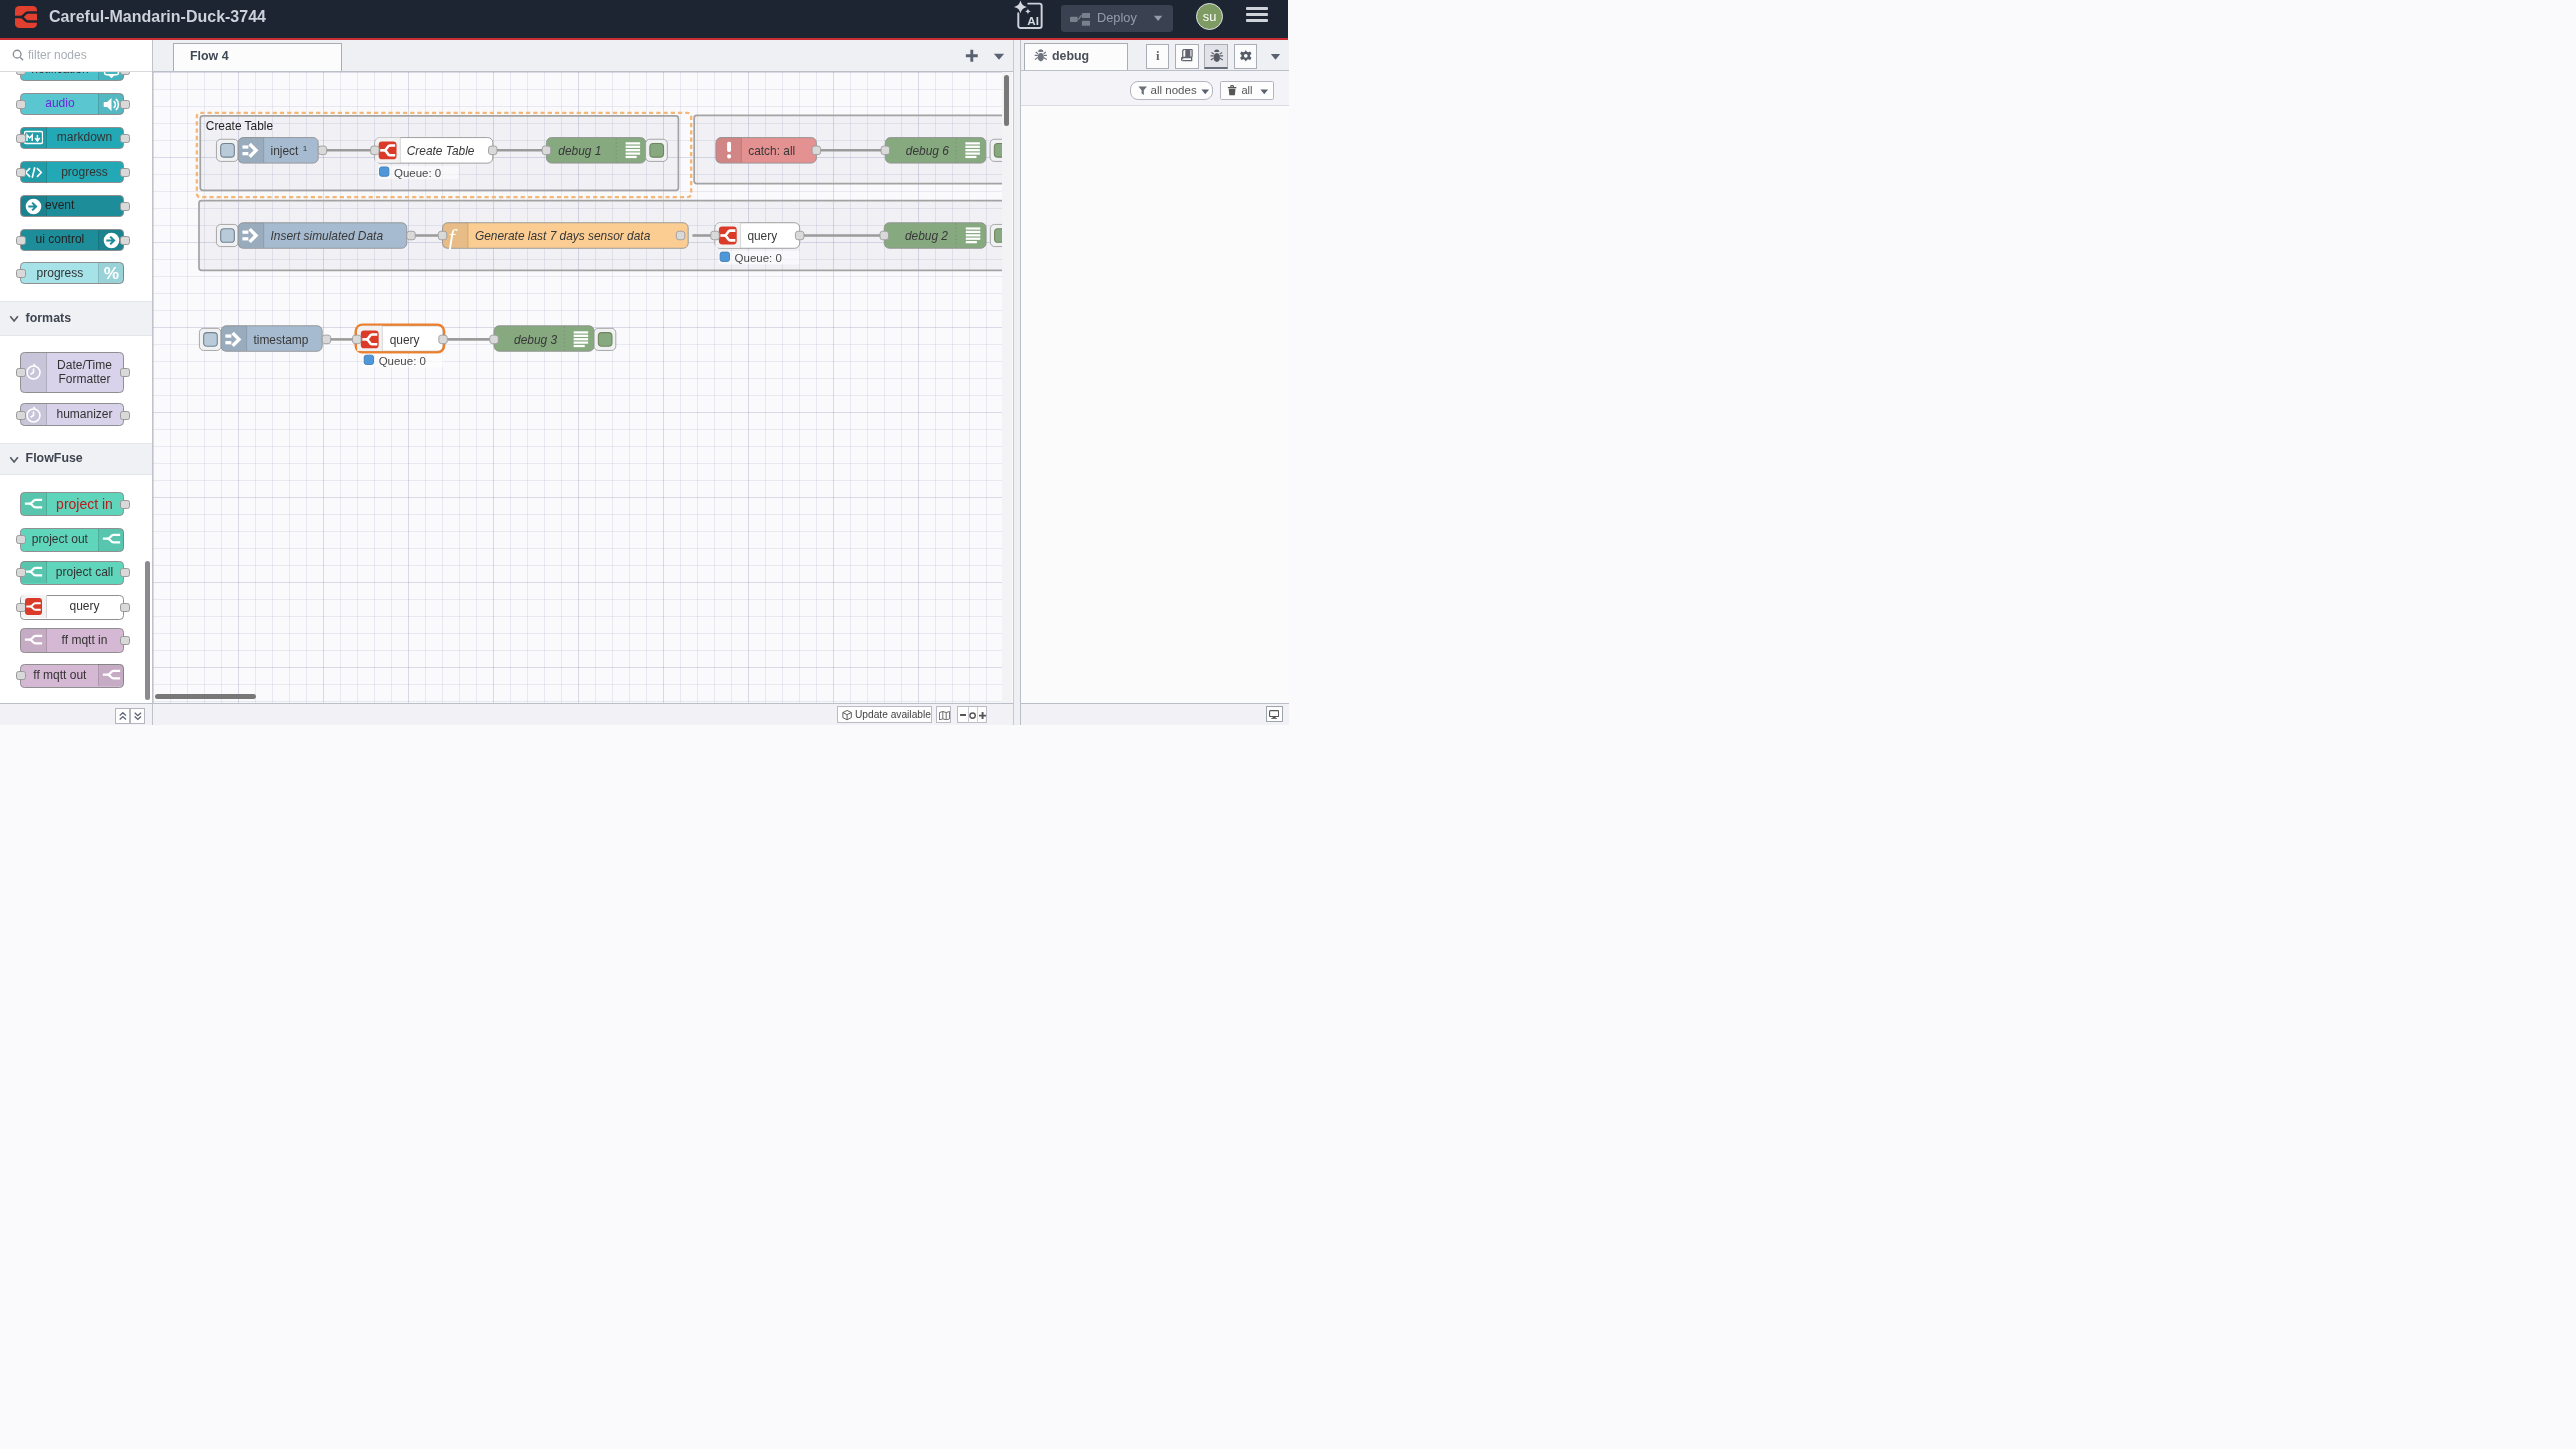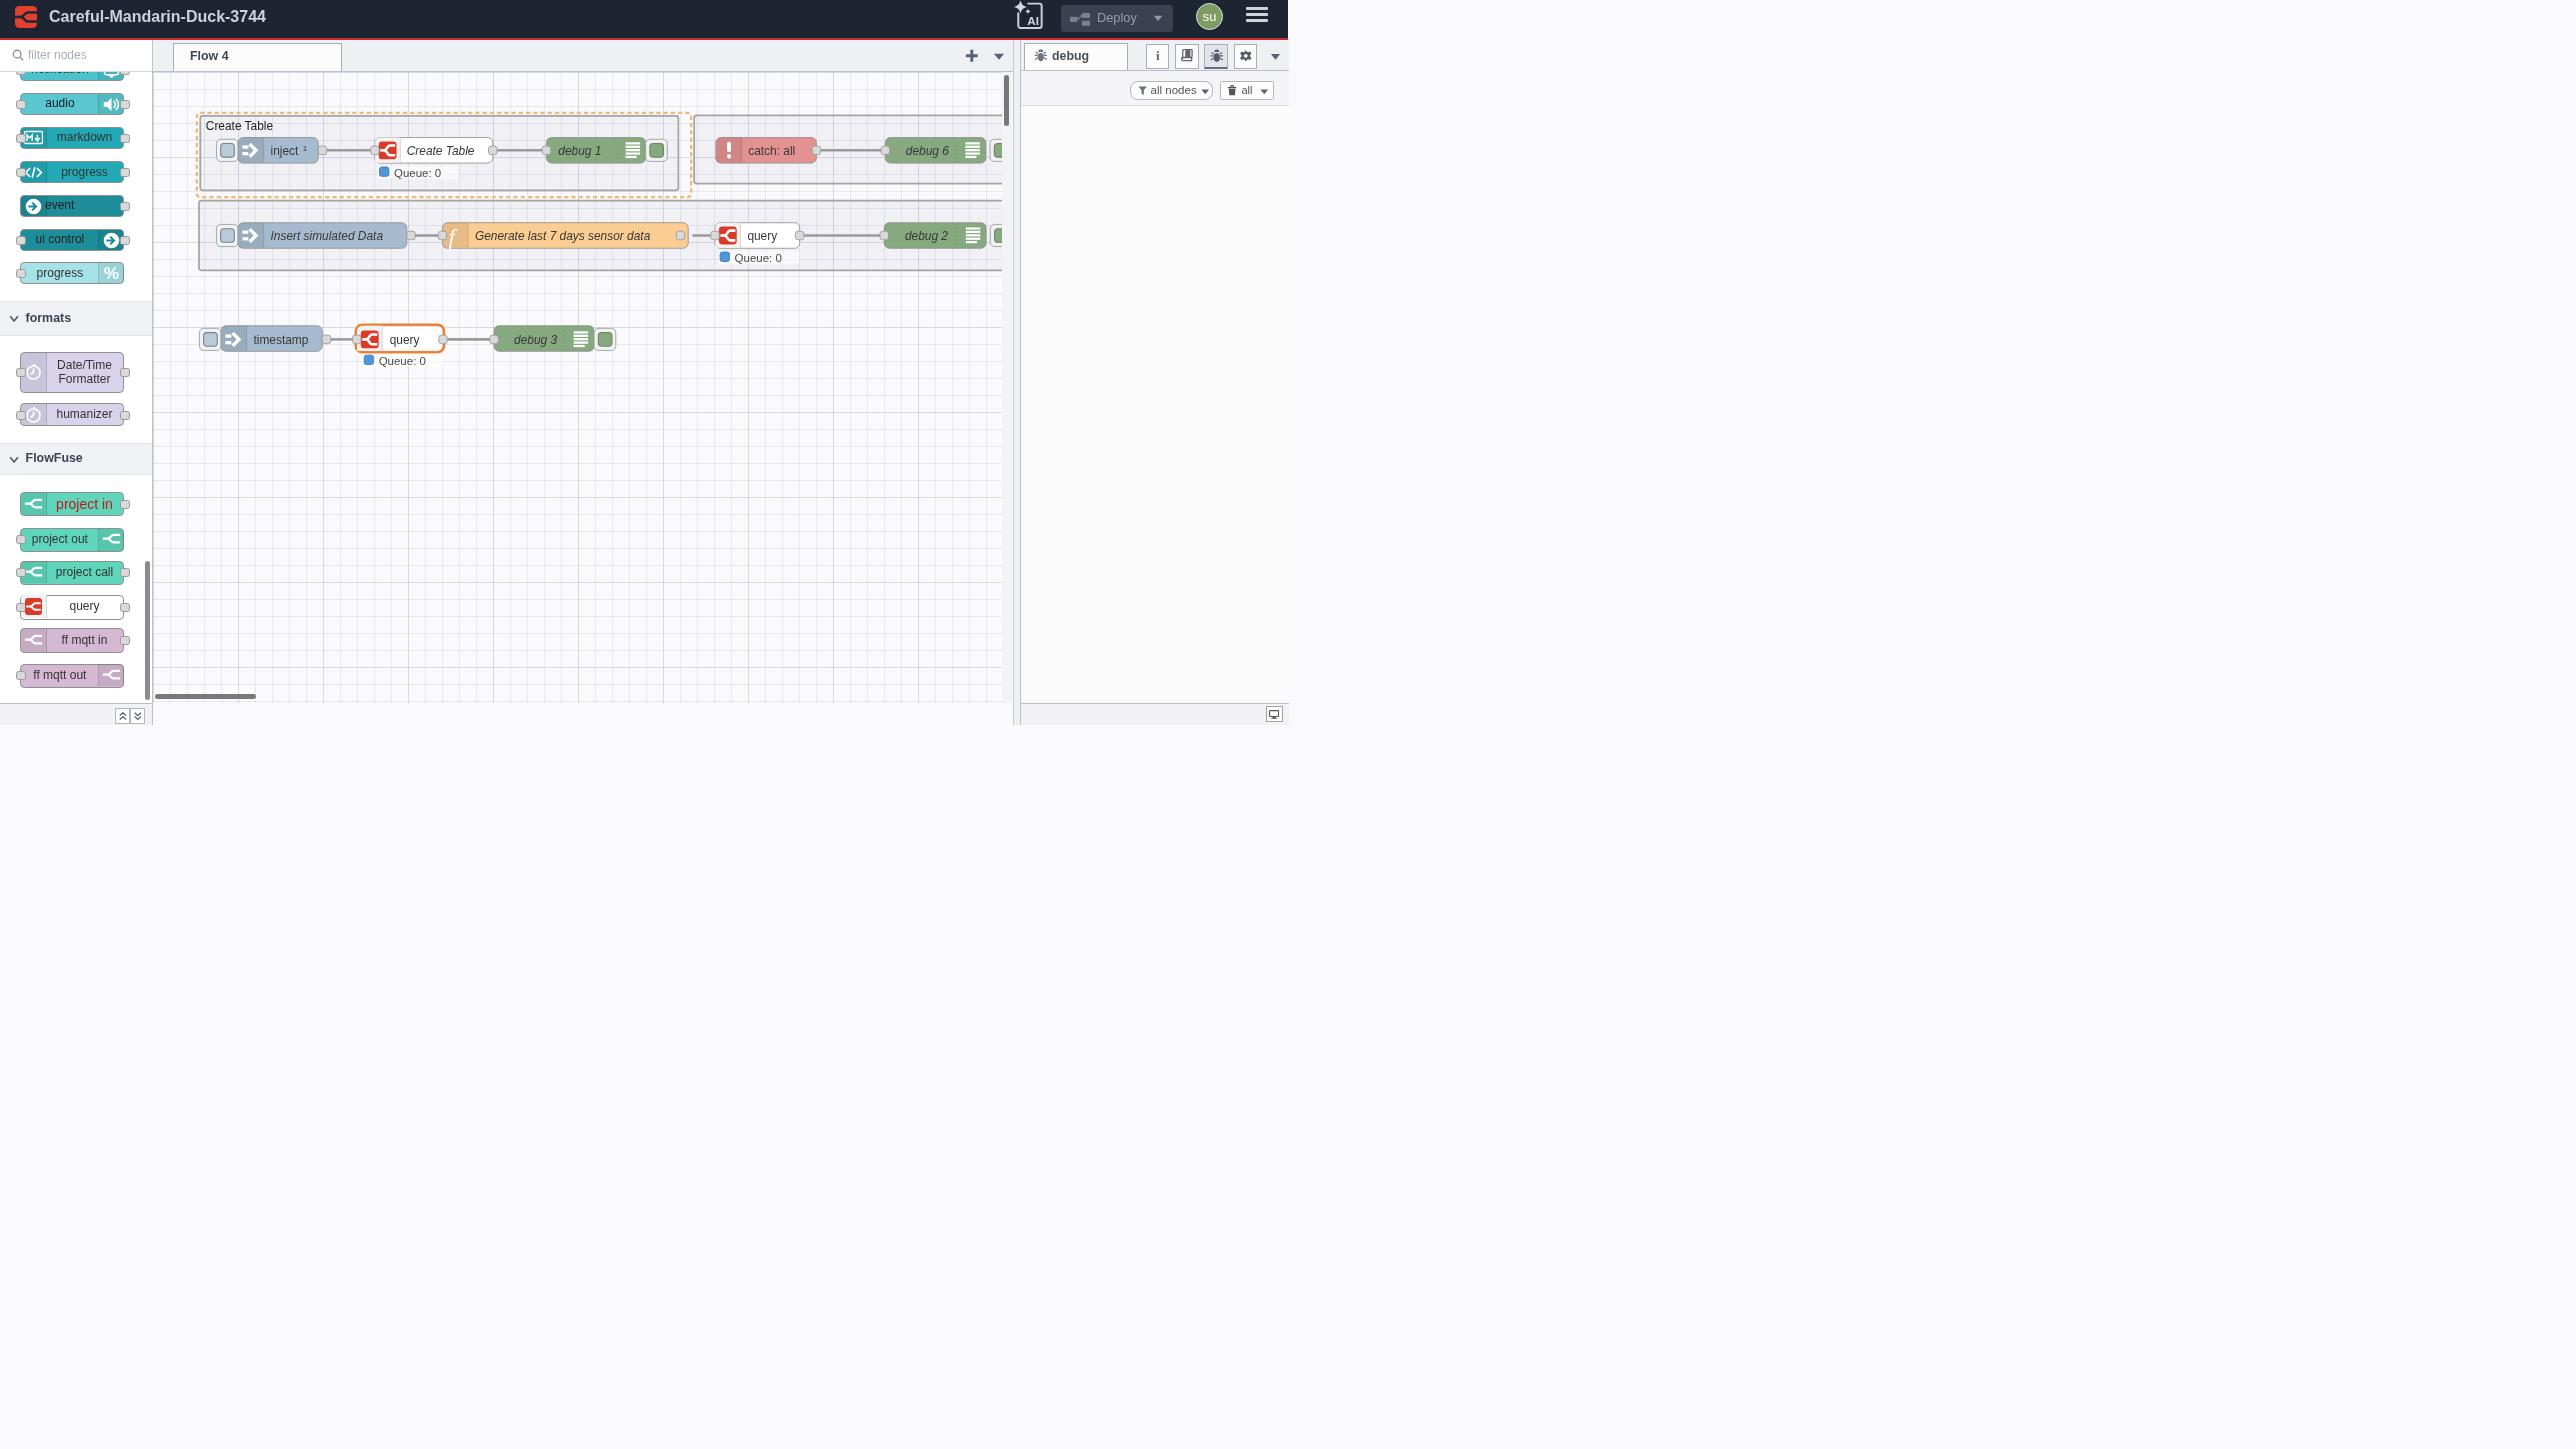--- a/index.html
+++ b/index.html
@@ -68,21 +68,21 @@
 <div class="abs" style="left:20.4px;top:-8.5px;width:79px;text-align:center;font-size:12px;color:#333;line-height:13.6px;">notification</div>
 <div class="abs" style="left:16px;top:-6px;width:7.7px;height:7.7px;background:#d9d9d9;border:0.9px solid #999;border-radius:2.6px;"></div>
 <div class="abs" style="left:120px;top:-6px;width:7.7px;height:7.7px;background:#d9d9d9;border:0.9px solid #999;border-radius:2.6px;"></div>
 <div class="abs" style="left:20.4px;top:21px;width:104px;height:22px;background:#5ac6d0;border:0.9px solid #8f8f8f;border-radius:4.3px;box-sizing:border-box;"></div>
 <div class="abs" style="left:98px;top:22px;width:25px;height:20.4px;background:rgba(0,0,0,0.07);border-left:0.9px solid rgba(0,0,0,0.12);border-radius:0 3.4px 3.4px 0;"></div>
 <svg class="abs" style="left:102px;top:23px;" width="19" height="19" viewBox="0 0 22 22">
           <path d="M2,8 h4 l5,-4.5 v15 l-5,-4.5 h-4 z" fill="#fff"></path>
           <path d="M13.5,7 a5,5 0 0 1 0,8" stroke="#fff" stroke-width="1.8" fill="none"></path>
           <path d="M16,4.5 a8.5,8.5 0 0 1 0,13" stroke="#fff" stroke-width="1.8" fill="none"></path>
         </svg>
-<div class="abs" style="left:20.4px;top:25.6px;width:79px;text-align:center;font-size:12px;color:#0f172a;line-height:13.6px;">audio</div>
+<div class="abs" style="left:20.4px;top:25.6px;width:79px;text-align:center;font-size:12px;color:#6d28d9;line-height:13.6px;">audio</div>
 <div class="abs" style="left:16px;top:28px;width:7.7px;height:7.7px;background:#d9d9d9;border:0.9px solid #999;border-radius:2.6px;"></div>
 <div class="abs" style="left:120px;top:28px;width:7.7px;height:7.7px;background:#d9d9d9;border:0.9px solid #999;border-radius:2.6px;"></div>
 <div class="abs" style="left:20.4px;top:55px;width:104px;height:22.6px;background:#23a9b6;border:0.9px solid #8f8f8f;border-radius:4.3px;box-sizing:border-box;"></div>
 <div class="abs" style="left:21px;top:55px;width:25px;height:21px;background:rgba(0,0,0,0.07);border-right:0.9px solid rgba(0,0,0,0.12);border-radius:3.4px 0 0 3.4px;"></div>
 <svg class="abs" style="left:24px;top:56px;" width="19" height="19" viewBox="0 0 22 22">
           <rect x="0.5" y="4" width="21" height="14" rx="2" stroke="#fff" stroke-width="1.6" fill="none"></rect>
           <path d="M3.5,15 V8 l3,3.5 3,-3.5 v7" stroke="#fff" stroke-width="1.7" fill="none"></path>
           <path d="M15.5,8 v6 M12.8,11.5 l2.7,3.5 2.7,-3.5" stroke="#fff" stroke-width="1.7" fill="none"></path>
         </svg>
 <div class="abs" style="left:45px;top:59px;width:79px;text-align:center;font-size:12px;color:#333;line-height:13.6px;">markdown</div>
@@ -399,20 +399,46 @@
 <rect x="246" y="331" width="95" height="16" rx="2" fill="rgba(255,255,255,0.6)"></rect>
 <rect x="248" y="332.5" width="11" height="11" rx="2.5" fill="#4e97d8" stroke="#3d7ab2" stroke-width="1"></rect>
 <text x="265.0" y="344.5" font-size="13.5" fill="#4a4a4a" text-anchor="start" font-family="Liberation Sans,sans-serif">Queue: 0</text>
   </svg>
 
   <div class="abs" style="left:849px;top:31.5px;width:10.2px;height:631px;background:#f3f3f6;"></div>
   <div class="abs" style="left:851px;top:35px;width:5.1px;height:51px;background:#787878;border-radius:2.6px;"></div>
 
   <div class="abs" style="left:1.7px;top:654px;width:101px;height:5.1px;background:#787878;border-radius:2.6px;"></div>
 
+  <div class="abs" style="left:0;top:663px;width:860px;height:21.6px;background:#f2f2f6;border-top:0.9px solid #bbbfc7;box-sizing:border-box;">
+    <div class="abs" style="left:684px;top:2.4px;width:95px;height:17px;background:#fdfdfe;border:0.9px solid #b9bcc4;box-sizing:border-box;">
+      <svg class="abs" style="left:4.3px;top:3px" width="10.2" height="10.2" viewBox="0 0 12 12">
+            <path d="M6,0.5 L11,3 V9 L6,11.5 L1,9 V3 Z M1,3 L6,5.5 L11,3 M6,5.5 V11.5" stroke="#555" stroke-width="1.1" fill="none"></path>
+          </svg>
+      <div class="abs" style="left:17px;top:2.1px;font-size:10.2px;color:#444;white-space:nowrap;">Update available</div>
+    </div>
+    <div class="abs" style="left:783px;top:2.4px;width:15.3px;height:17px;background:#fdfdfe;border:0.9px solid #b9bcc4;box-sizing:border-box;">
+      <svg class="abs" style="left:1.7px;top:3.4px" width="11" height="9.4" viewBox="0 0 13 11">
+            <path d="M0.5,1.8 L4.5,0.5 L8.5,1.8 L12.5,0.5 V9.2 L8.5,10.5 L4.5,9.2 L0.5,10.5 Z M4.5,0.5 V9.2 M8.5,1.8 V10.5" stroke="#555" stroke-width="1" fill="none"></path>
+          </svg>
+    </div>
+    <div class="abs" style="left:804px;top:2.4px;width:30px;height:17px;background:#fdfdfe;border:0.9px solid #b9bcc4;box-sizing:border-box;">
+      <div class="abs" style="left:9.6px;top:0;width:0.9px;height:15.3px;background:#c8cbd1;"></div>
+      <div class="abs" style="left:19px;top:0;width:0.9px;height:15.3px;background:#c8cbd1;"></div>
+      <svg class="abs" style="left:1.7px;top:6.8px" width="6.8" height="2" viewBox="0 0 8 2.4">
+            <rect width="8" height="2.4" fill="#555"></rect>
+          </svg>
+      <svg class="abs" style="left:11.3px;top:4.3px" width="7.2" height="7.2" viewBox="0 0 10 10">
+            <circle cx="5" cy="5" r="3.7" stroke="#555" stroke-width="2" fill="none"></circle>
+          </svg>
+      <svg class="abs" style="left:21px;top:4.3px" width="7.2" height="7.2" viewBox="0 0 9 9">
+            <path d="M4.5,0 V9 M0,4.5 H9" stroke="#555" stroke-width="2.4"></path>
+          </svg>
+    </div>
+  </div>
 </div>
 
 <div class="abs" style="left:1013px;top:40px;width:6.8px;height:685px;background:#eef0f4;border-left:0.9px solid #c6c9cf;box-sizing:border-box;"></div>
 
 <div class="abs" style="left:1020px;top:40px;width:268px;height:685px;background:#fff;border-left:0.9px solid #bbbfc7;box-sizing:border-box;">
 
   <div class="abs" style="left:0;top:0;width:268px;height:31px;background:#eef0f4;border-bottom:0.9px solid #bbbfc7;box-sizing:border-box;"></div>
 
   <div class="abs" style="left:3.4px;top:3.4px;width:104px;height:27px;background:#fcfcfd;border:0.9px solid #a9adb5;border-bottom:none;box-sizing:border-box;"></div>
   <svg class="abs" style="left:12.8px;top:9.4px;" width="13.6" height="13.6" viewBox="0 0 16 16">

